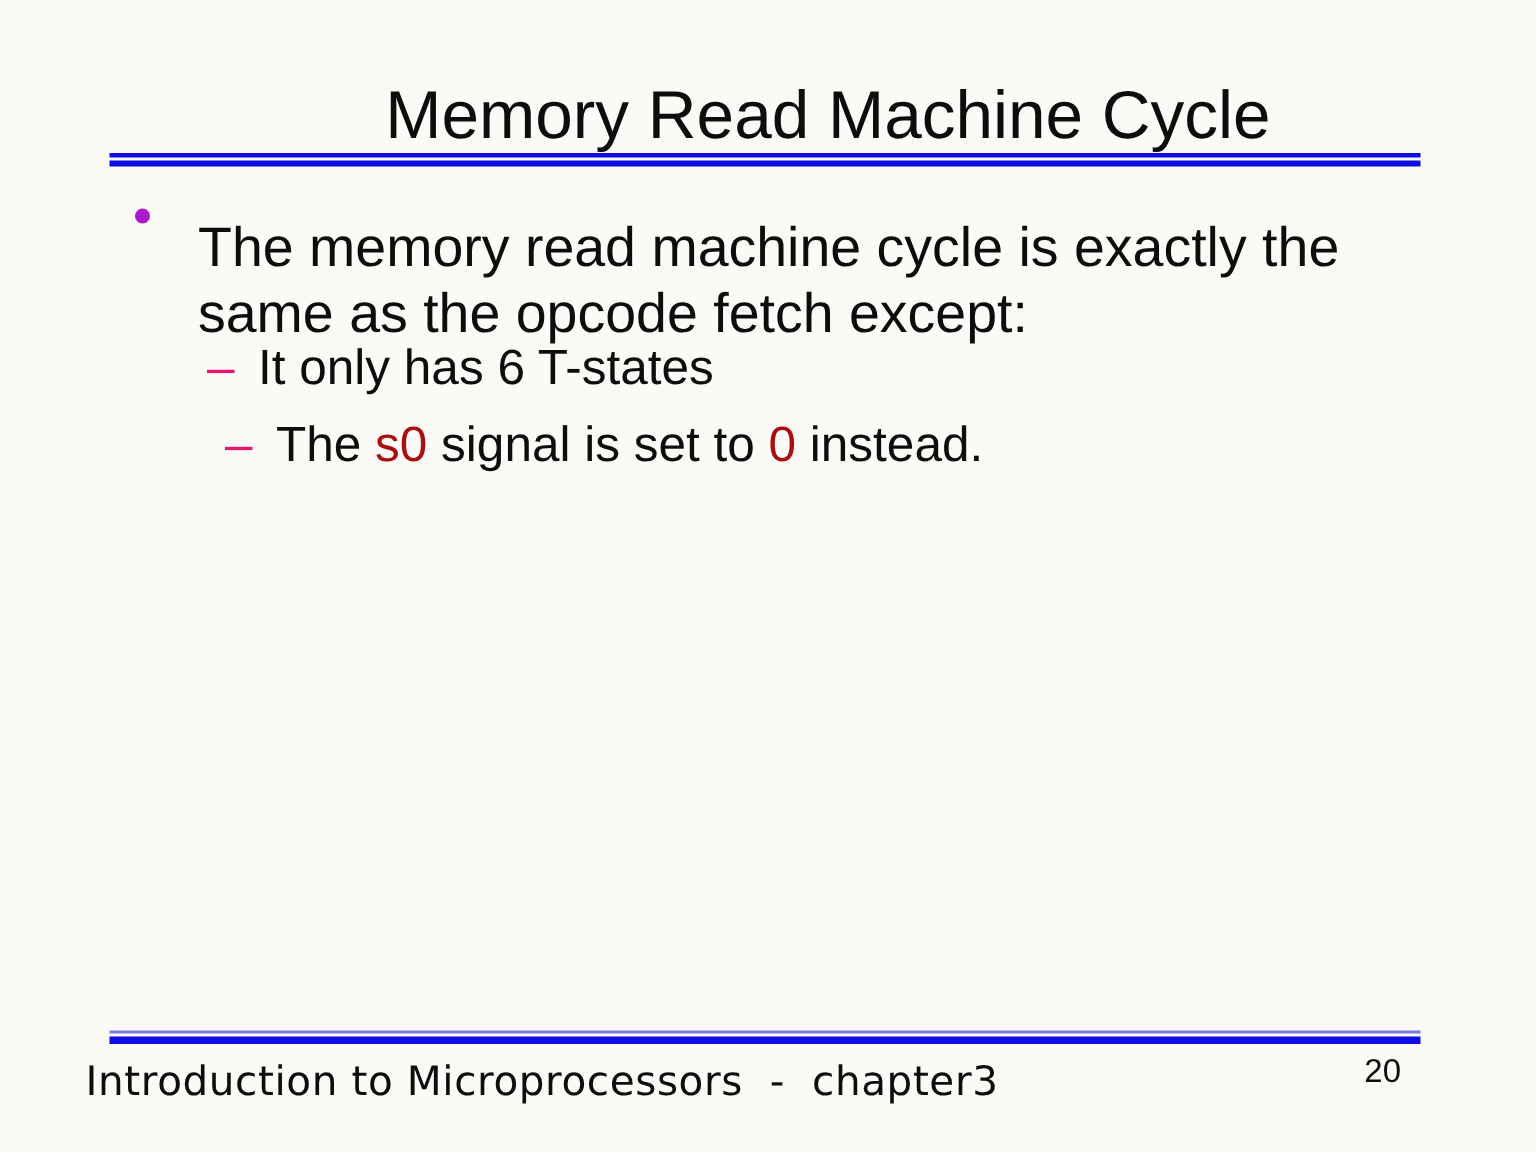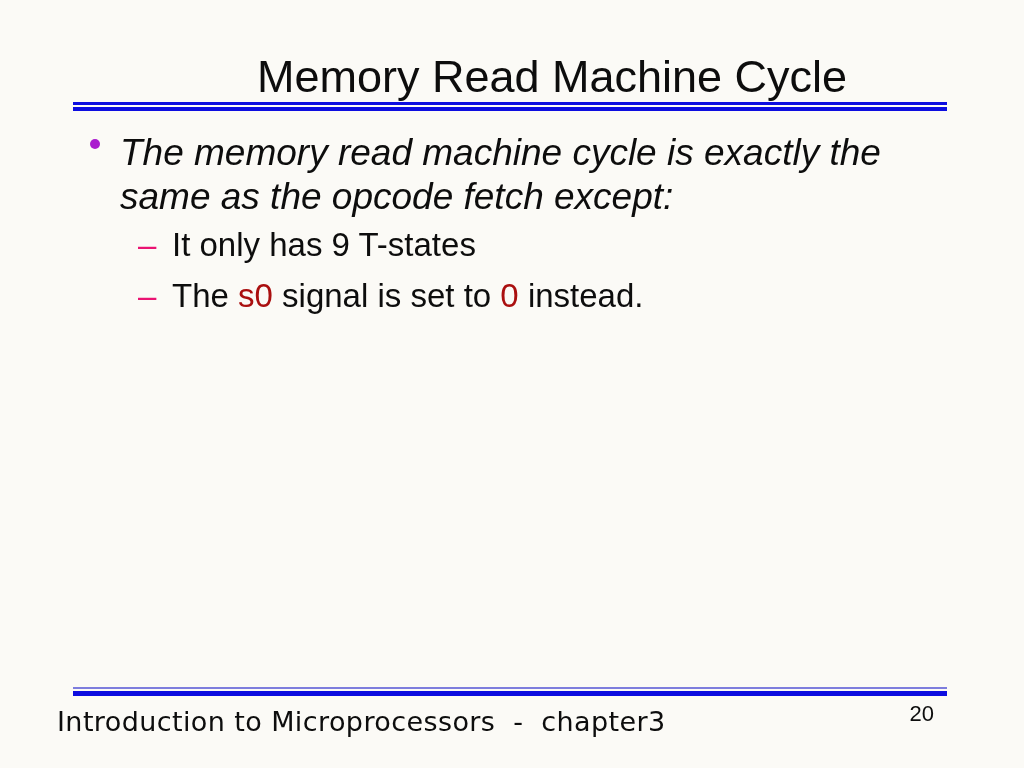--- a/index.html
+++ b/index.html
@@ -22,27 +22,27 @@
   .rule-top .b{height:4px;background:var(--line_blue,#0d0de0);}
   .rule-bottom{top:687px;}
   .rule-bottom .a{height:2px;background:var(--line_blue_light,#7d7ddd);}
   .rule-bottom .gap{height:2px;}
   .rule-bottom .b{height:5px;background:var(--line_blue,#0d0de0);}
   .dot{
     position:absolute;left:90px;top:139px;width:10px;height:10px;
     border-radius:50%;background:var(--bullet_purple,#aa1bce);
   }
   .bullet1{
-    position:absolute;left:120px;top:131px;width:792px;margin:0;
-    font-size:37px;line-height:44px;font-style:italic;
+    position:absolute;left:120px;top:131px;width:792px;margin:12px;
+    font-size:37px;line-height:44px;
   }
   .sub{position:absolute;left:138px;margin:0;font-size:33px;line-height:40px;white-space:nowrap;}
   .sub .dash{display:inline-block;width:34px;color:var(--dash_pink,#ea1372);}
   .sub1{top:225px;}
-  .sub2{top:276px;}
+  .sub2{top:276px;margin-left:12px;}
   .red{color:var(--accent_red,#aa0f0f);}
   .footer-text{
     position:absolute;left:57px;top:706px;font-size:27px;
     white-space:pre;letter-spacing:0.4px;font-weight:500;
     font-family:"DejaVu Sans","Liberation Sans",sans-serif;
   }
   .page-number{position:absolute;top:701px;right:90px;font-size:22px;}
 </style>
 </head>
 <body>
@@ -54,21 +54,21 @@
   <div class="rule rule-top">
     <div class="a"></div>
     <div class="gap"></div>
     <div class="b"></div>
   </div>
 
   <span class="dot"></span>
   <p class="bullet1">The memory read machine cycle is exactly the same as the opcode fetch except:</p>
 
   <p class="sub sub1">
-    <span class="dash">–</span><span>It only has 9 T-states</span>
+    <span class="dash">–</span><span>It only has 6 T-states</span>
   </p>
 
   <p class="sub sub2">
     <span class="dash">–</span><span><span>The </span><span class="red">s0</span><span> signal is set to </span><span class="red">0</span><span> instead.</span></span>
   </p>
 
   <div class="rule rule-bottom">
     <div class="a"></div>
     <div class="gap"></div>
     <div class="b"></div>

